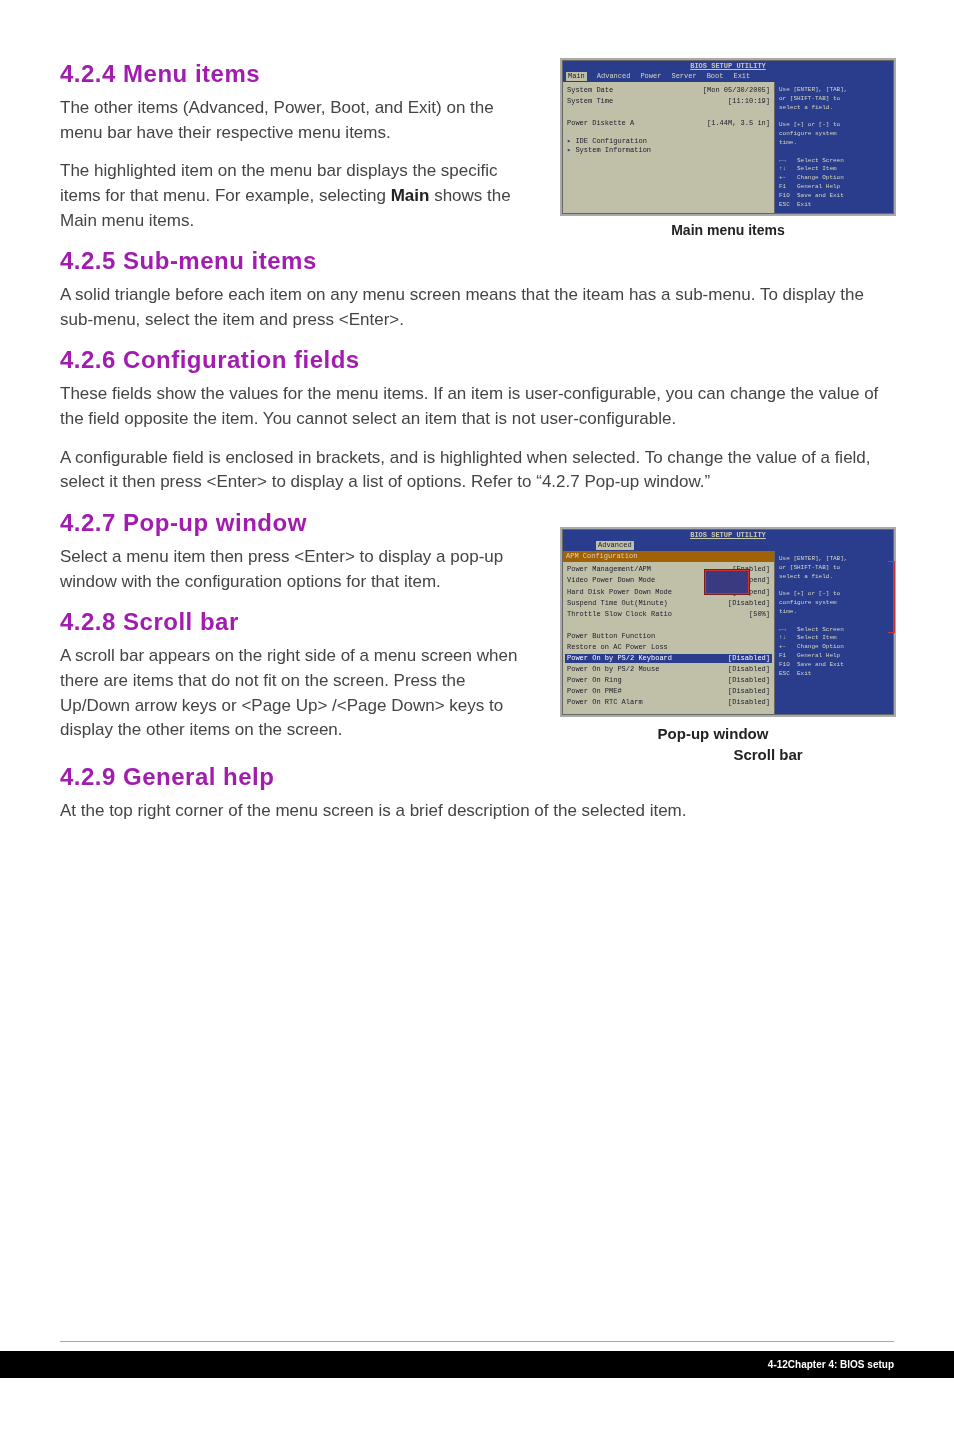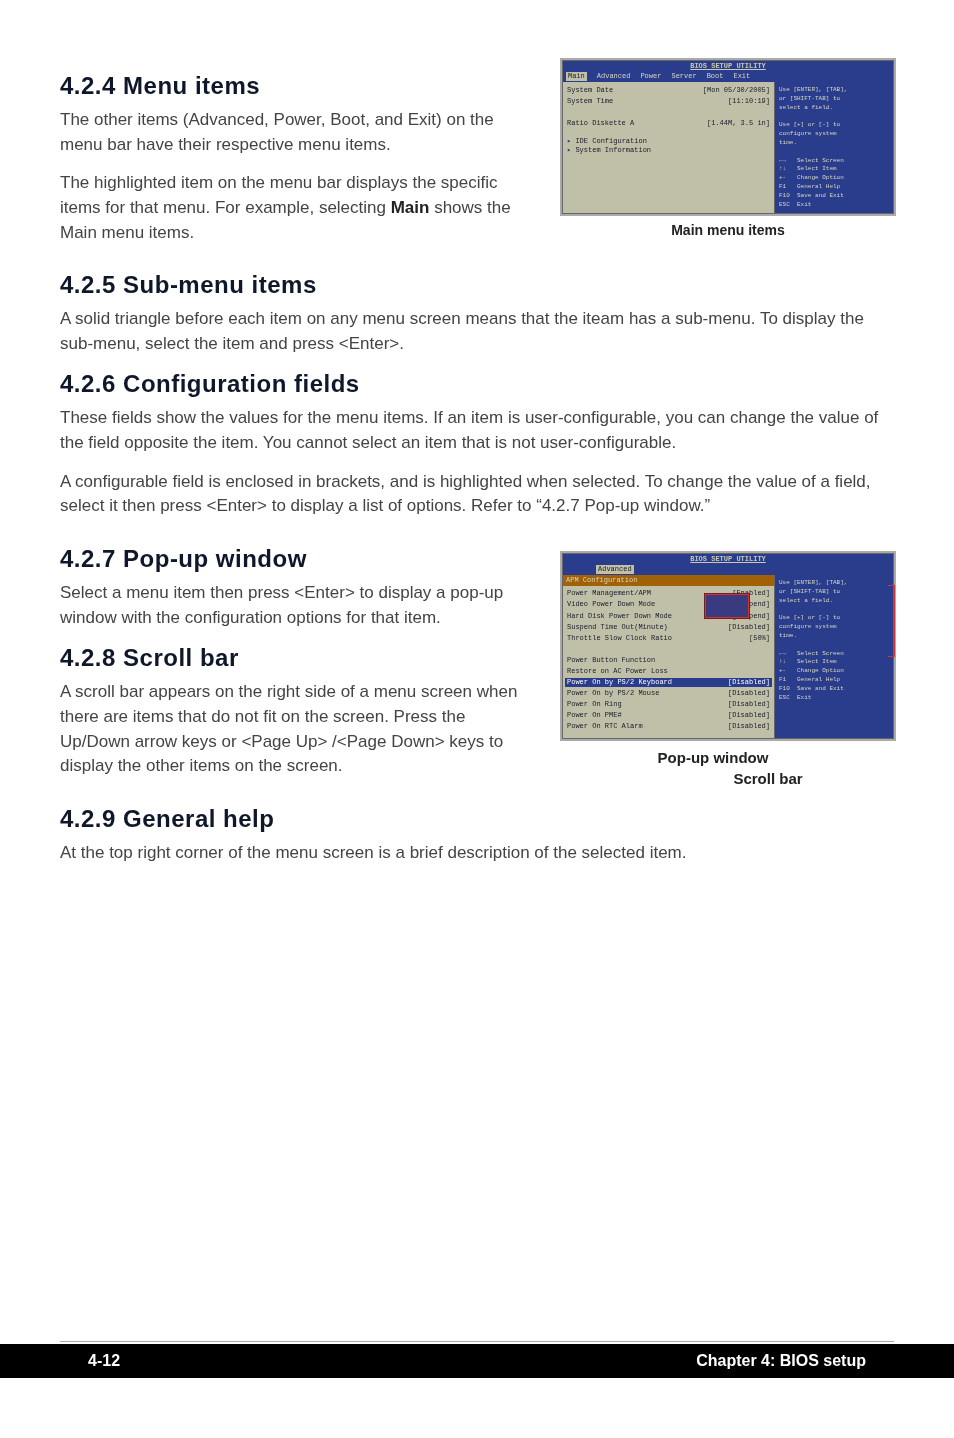--- a/index.html
+++ b/index.html
@@ -12,22 +12,22 @@
   }
   .page {
     padding: 60px 60px 0 60px;
     min-height: 1378px;
     position: relative;
     box-sizing: border-box;
   }
   h2.section {
     font-size: 24px;
     font-weight: bold;
-    color: #0f172a;
-    margin: 12px 0 8px 0;
+    color: #a21caf;
+    margin: 0 0 8px 0;
     letter-spacing: 0.5px;
   }
   p.body {
     font-size: 17px;
     line-height: 1.45;
     color: #444;
     margin: 0 0 14px 0;
   }
   .row {
     display: flex;
@@ -130,23 +130,23 @@
     justify-content:space-between;
     margin: 2px -2px;
   }
   .footer-bar {
     position:absolute;
     bottom:0;
     left:0; right:0;
     background:#000;
     color:#fff;
     display:flex;
-    justify-content:space-between;
-    padding:8px 88px;
-    font-size:16px;
+    justify-content:flex-end;
+    padding:8px 60px;
+    font-size:10px;
     font-weight:bold;
   }
   .thinline {
     position:absolute;
     bottom: 36px;
     left:60px; right:60px;
     height:1px;
     background:#aaa;
   }
 
@@ -193,21 +193,21 @@
             <div class="bios-line">
                 <span>System Date</span>
                 <span>[Mon 05/30/2005]</span>
               </div>
             <div class="bios-line">
                 <span>System Time</span>
                 <span>[11:10:19]</span>
               </div>
             <div class="bios-line">&nbsp;</div>
             <div class="bios-line">
-                <span>Ratio Diskette A</span>
+                <span>Power Diskette A</span>
                 <span>[1.44M, 3.5 in]</span>
               </div>
             <div style="height:6px"></div>
             <div class="bios-sub">IDE Configuration</div>
             <div class="bios-sub">System Information</div>
           </div>
           <div class="bios-right">
             <div class="bios-right-line">Use [ENTER], [TAB],</div>
             <div class="bios-right-line">or [SHIFT-TAB] to</div>
             <div class="bios-right-line">select a field.</div>

